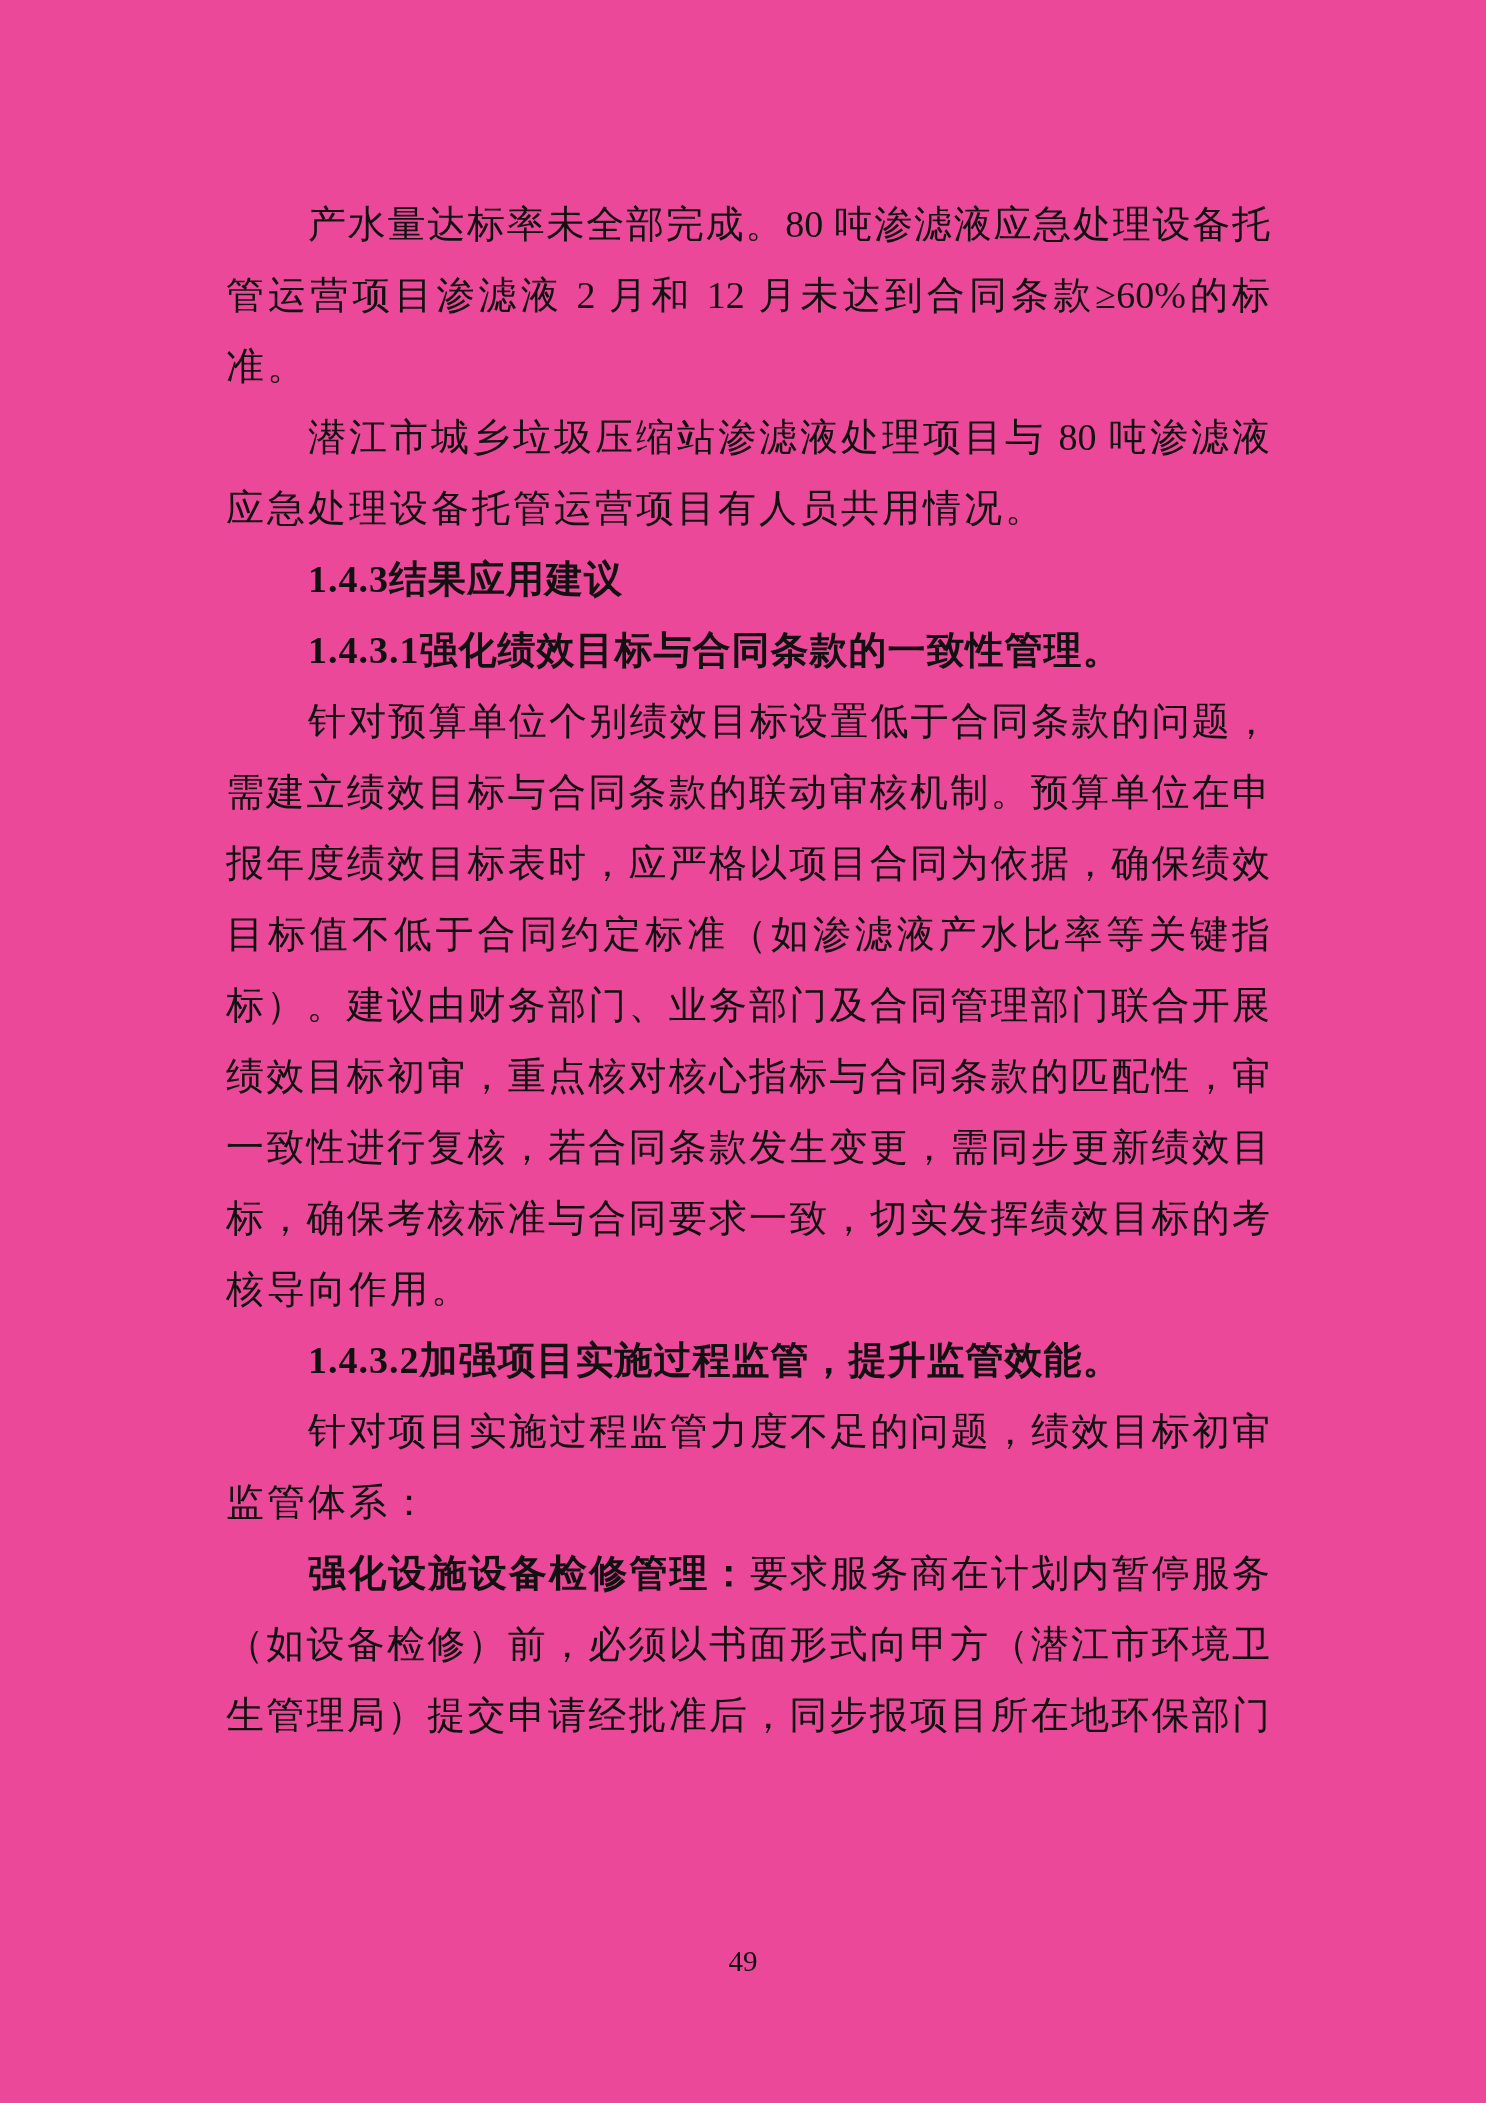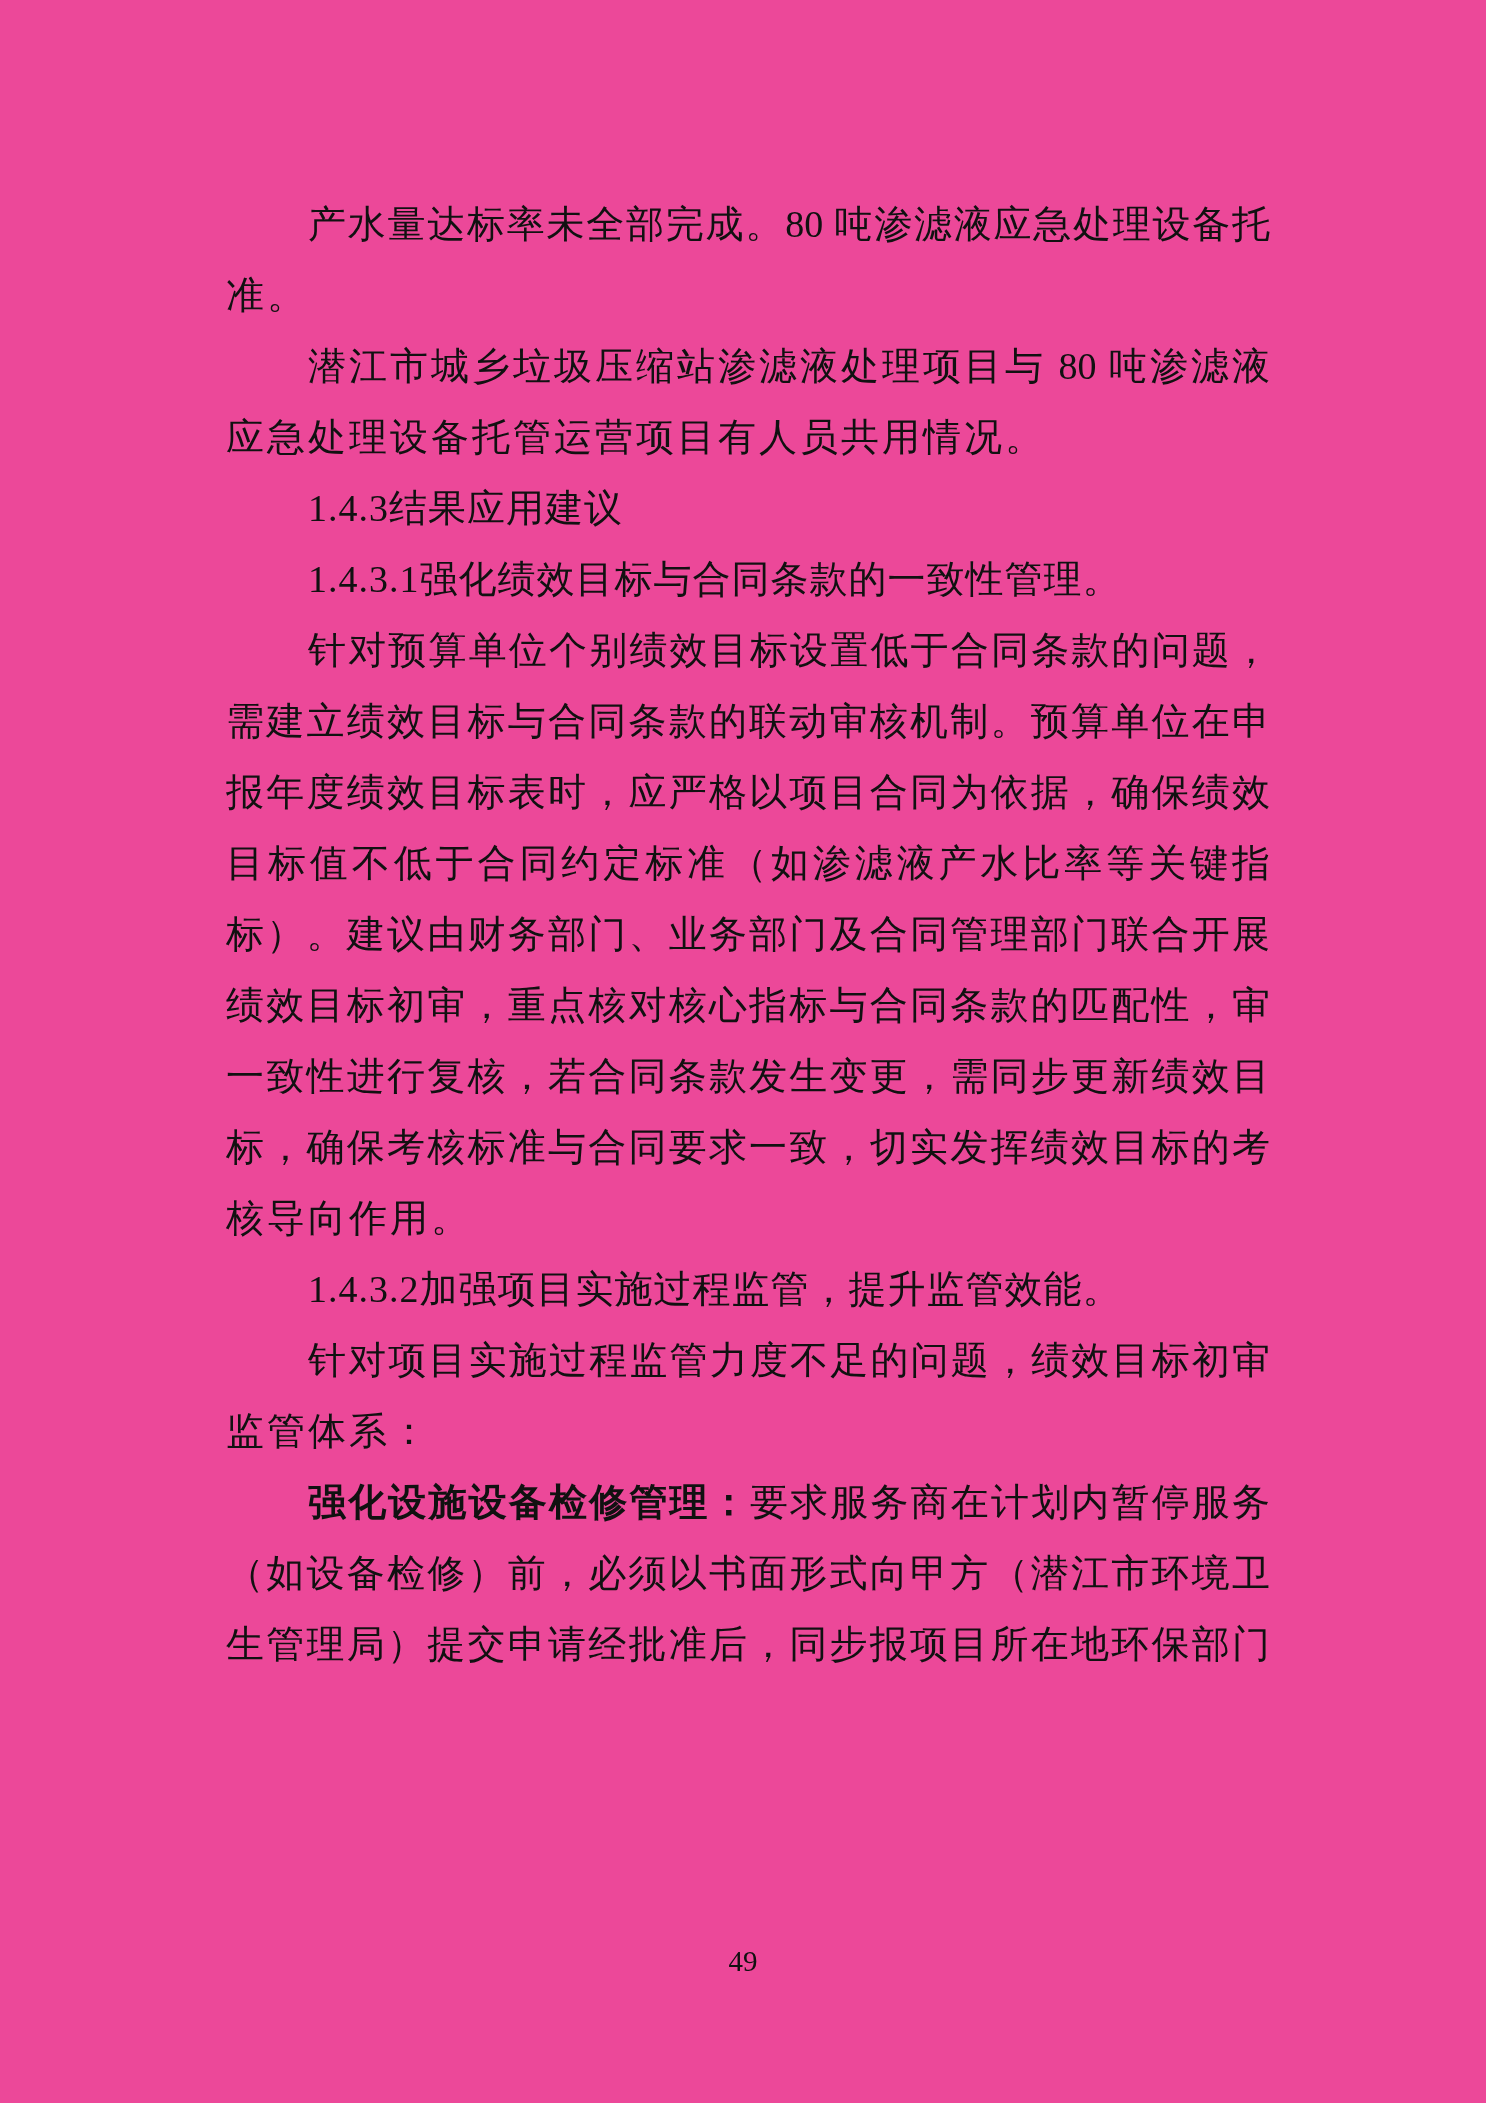--- a/index.html
+++ b/index.html
@@ -37,21 +37,21 @@
   }
   .indent {
     padding-left: 82px;
   }
   .last {
     text-align: left;
     text-align-last: left;
     letter-spacing: 3px;
   }
   .heading {
-    font-weight: normal;
+    font-weight: bold;
     text-align: left;
     text-align-last: left;
     padding-left: 82px;
     letter-spacing: 1px;
   }
   .bold {
     font-weight: bold;
   }
   .page-number {
     position: absolute;
@@ -64,20 +64,21 @@
     color: #111111;
   }
 </style>
 </head>
 <body>
 
 <div class="page">
   <div class="body-text">
 
     <div class="line indent justify">产水量达标率未全部完成。80 吨渗滤液应急处理设备托</div>
+    <div class="line justify">管运营项目渗滤液 2 月和 12 月未达到合同条款≥60%的标</div>
     <div class="line last">准。</div>
 
     <div class="line indent justify">潜江市城乡垃圾压缩站渗滤液处理项目与 80 吨渗滤液</div>
     <div class="line last">应急处理设备托管运营项目有人员共用情况。</div>
 
     <div class="line heading">1.4.3结果应用建议</div>
 
     <div class="line heading">1.4.3.1强化绩效目标与合同条款的一致性管理。</div>
 
     <div class="line indent justify">针对预算单位个别绩效目标设置低于合同条款的问题，</div>

